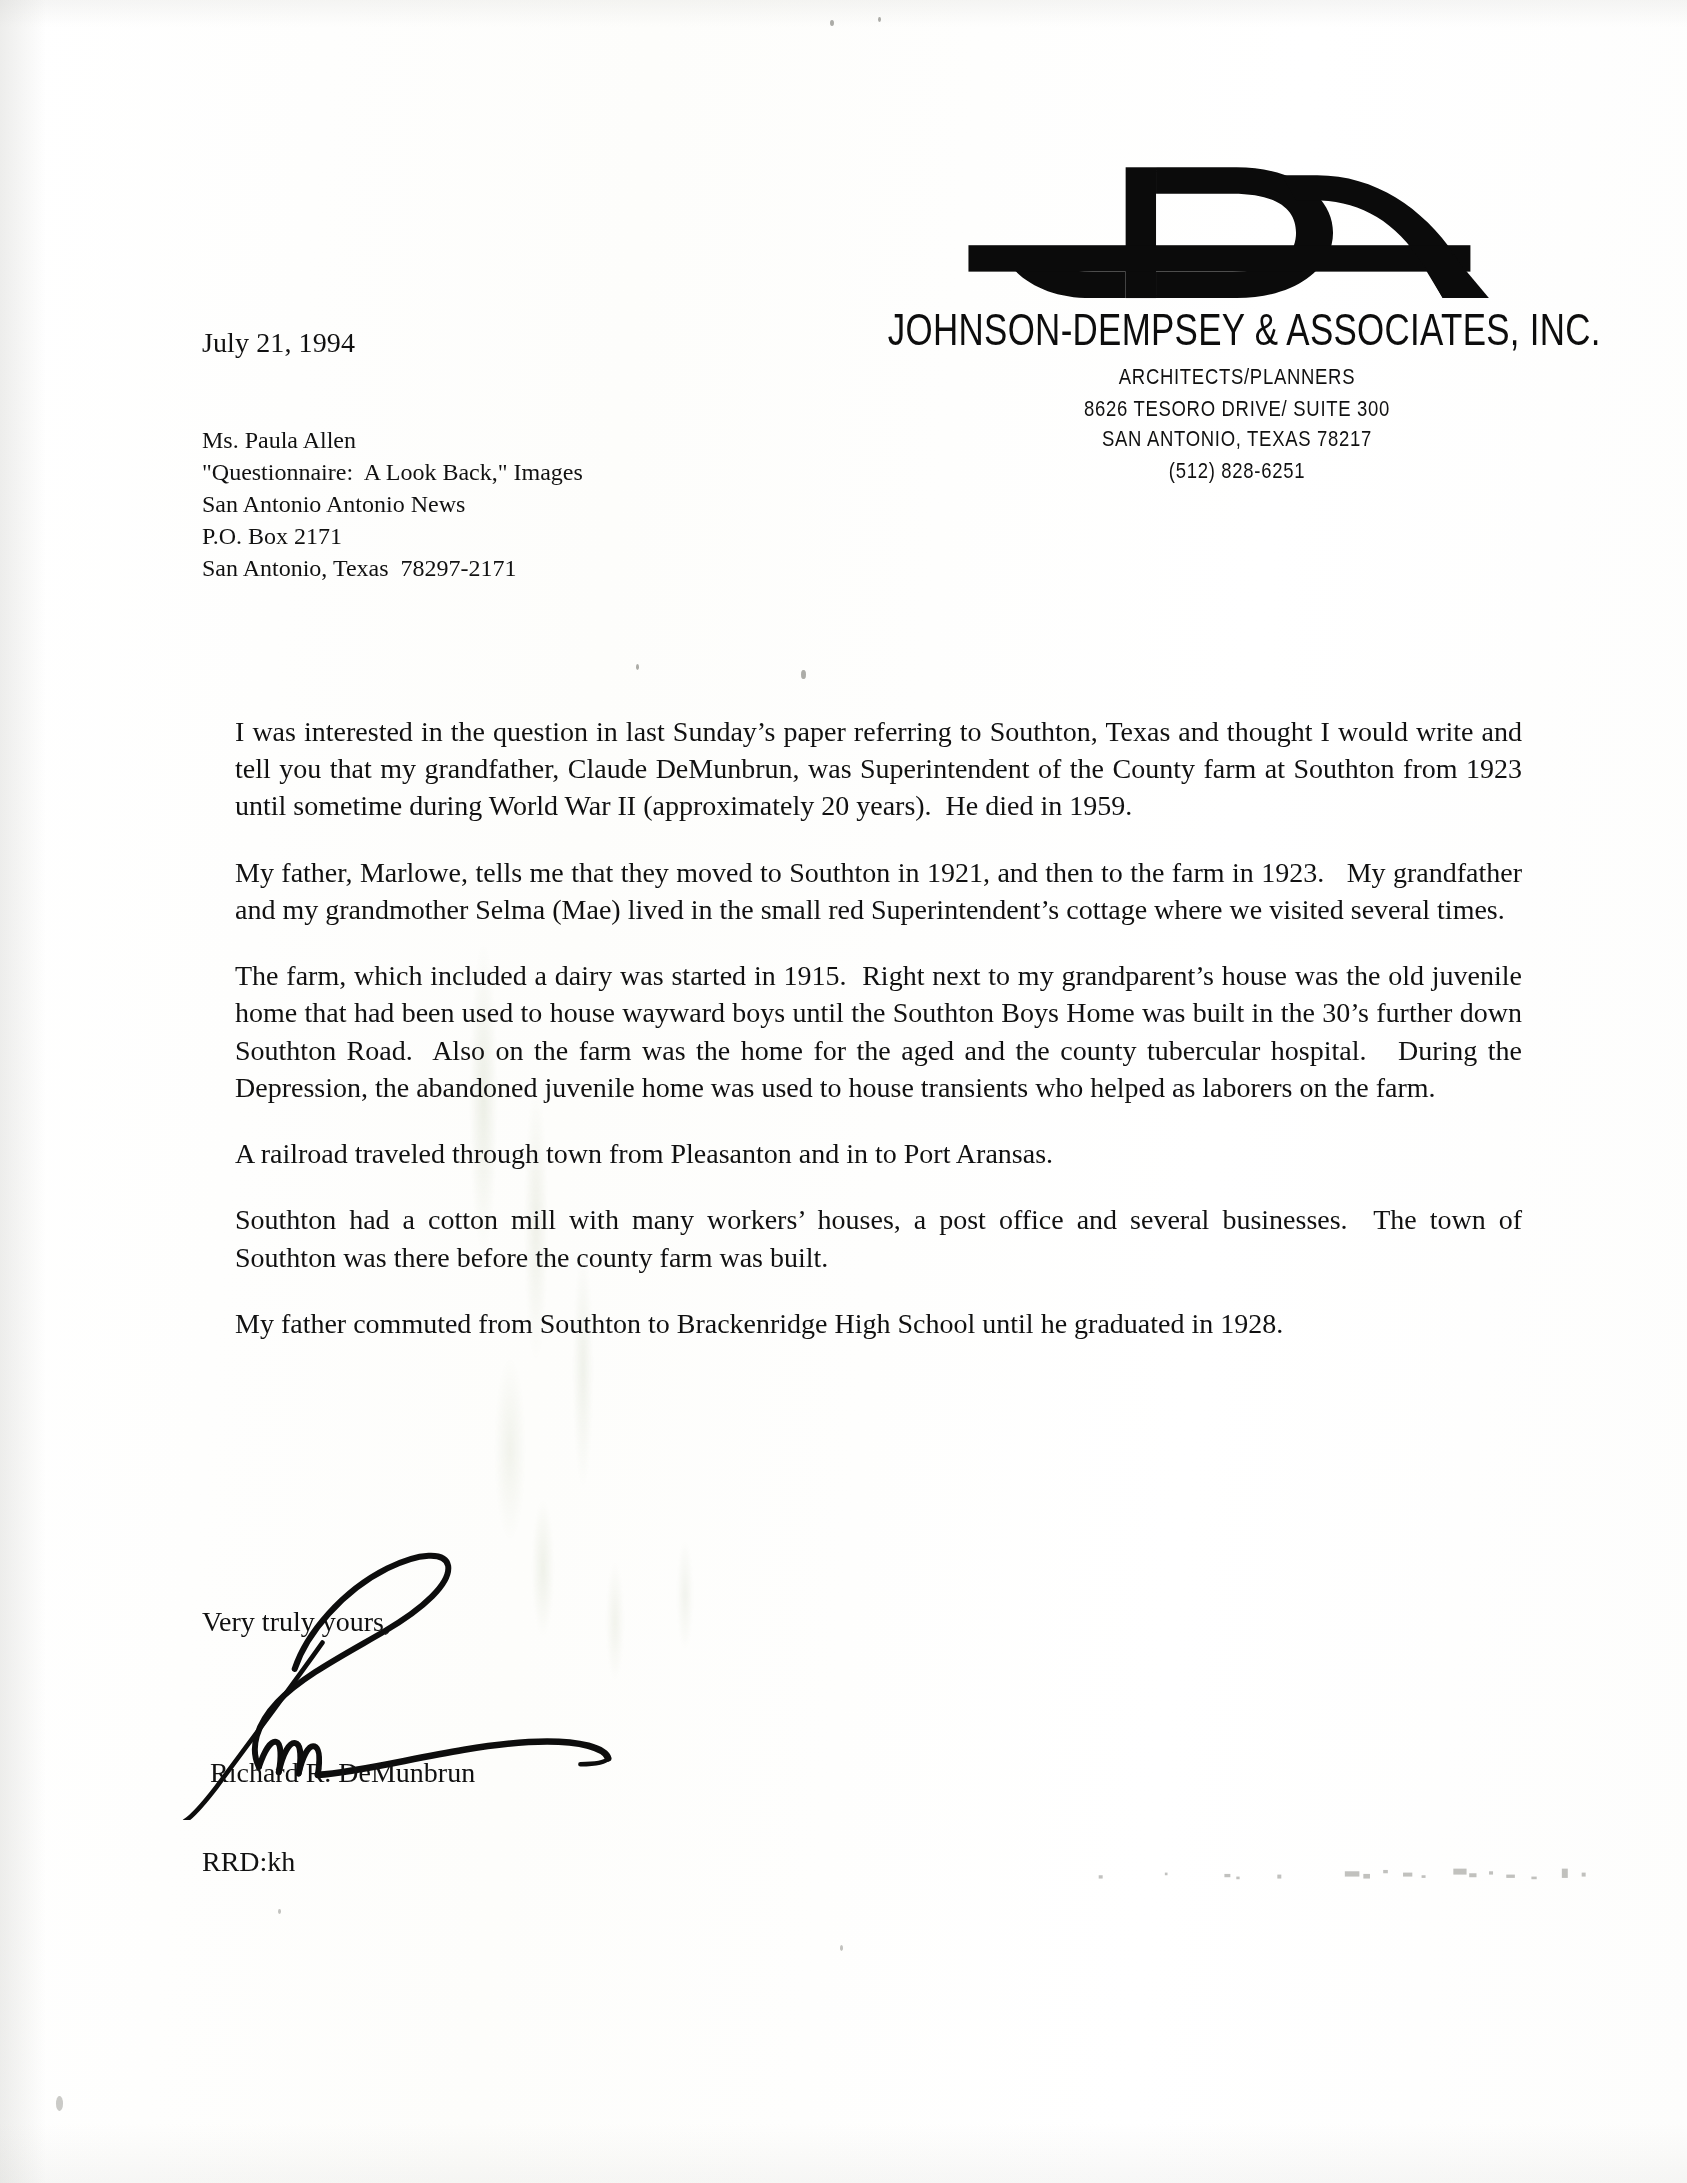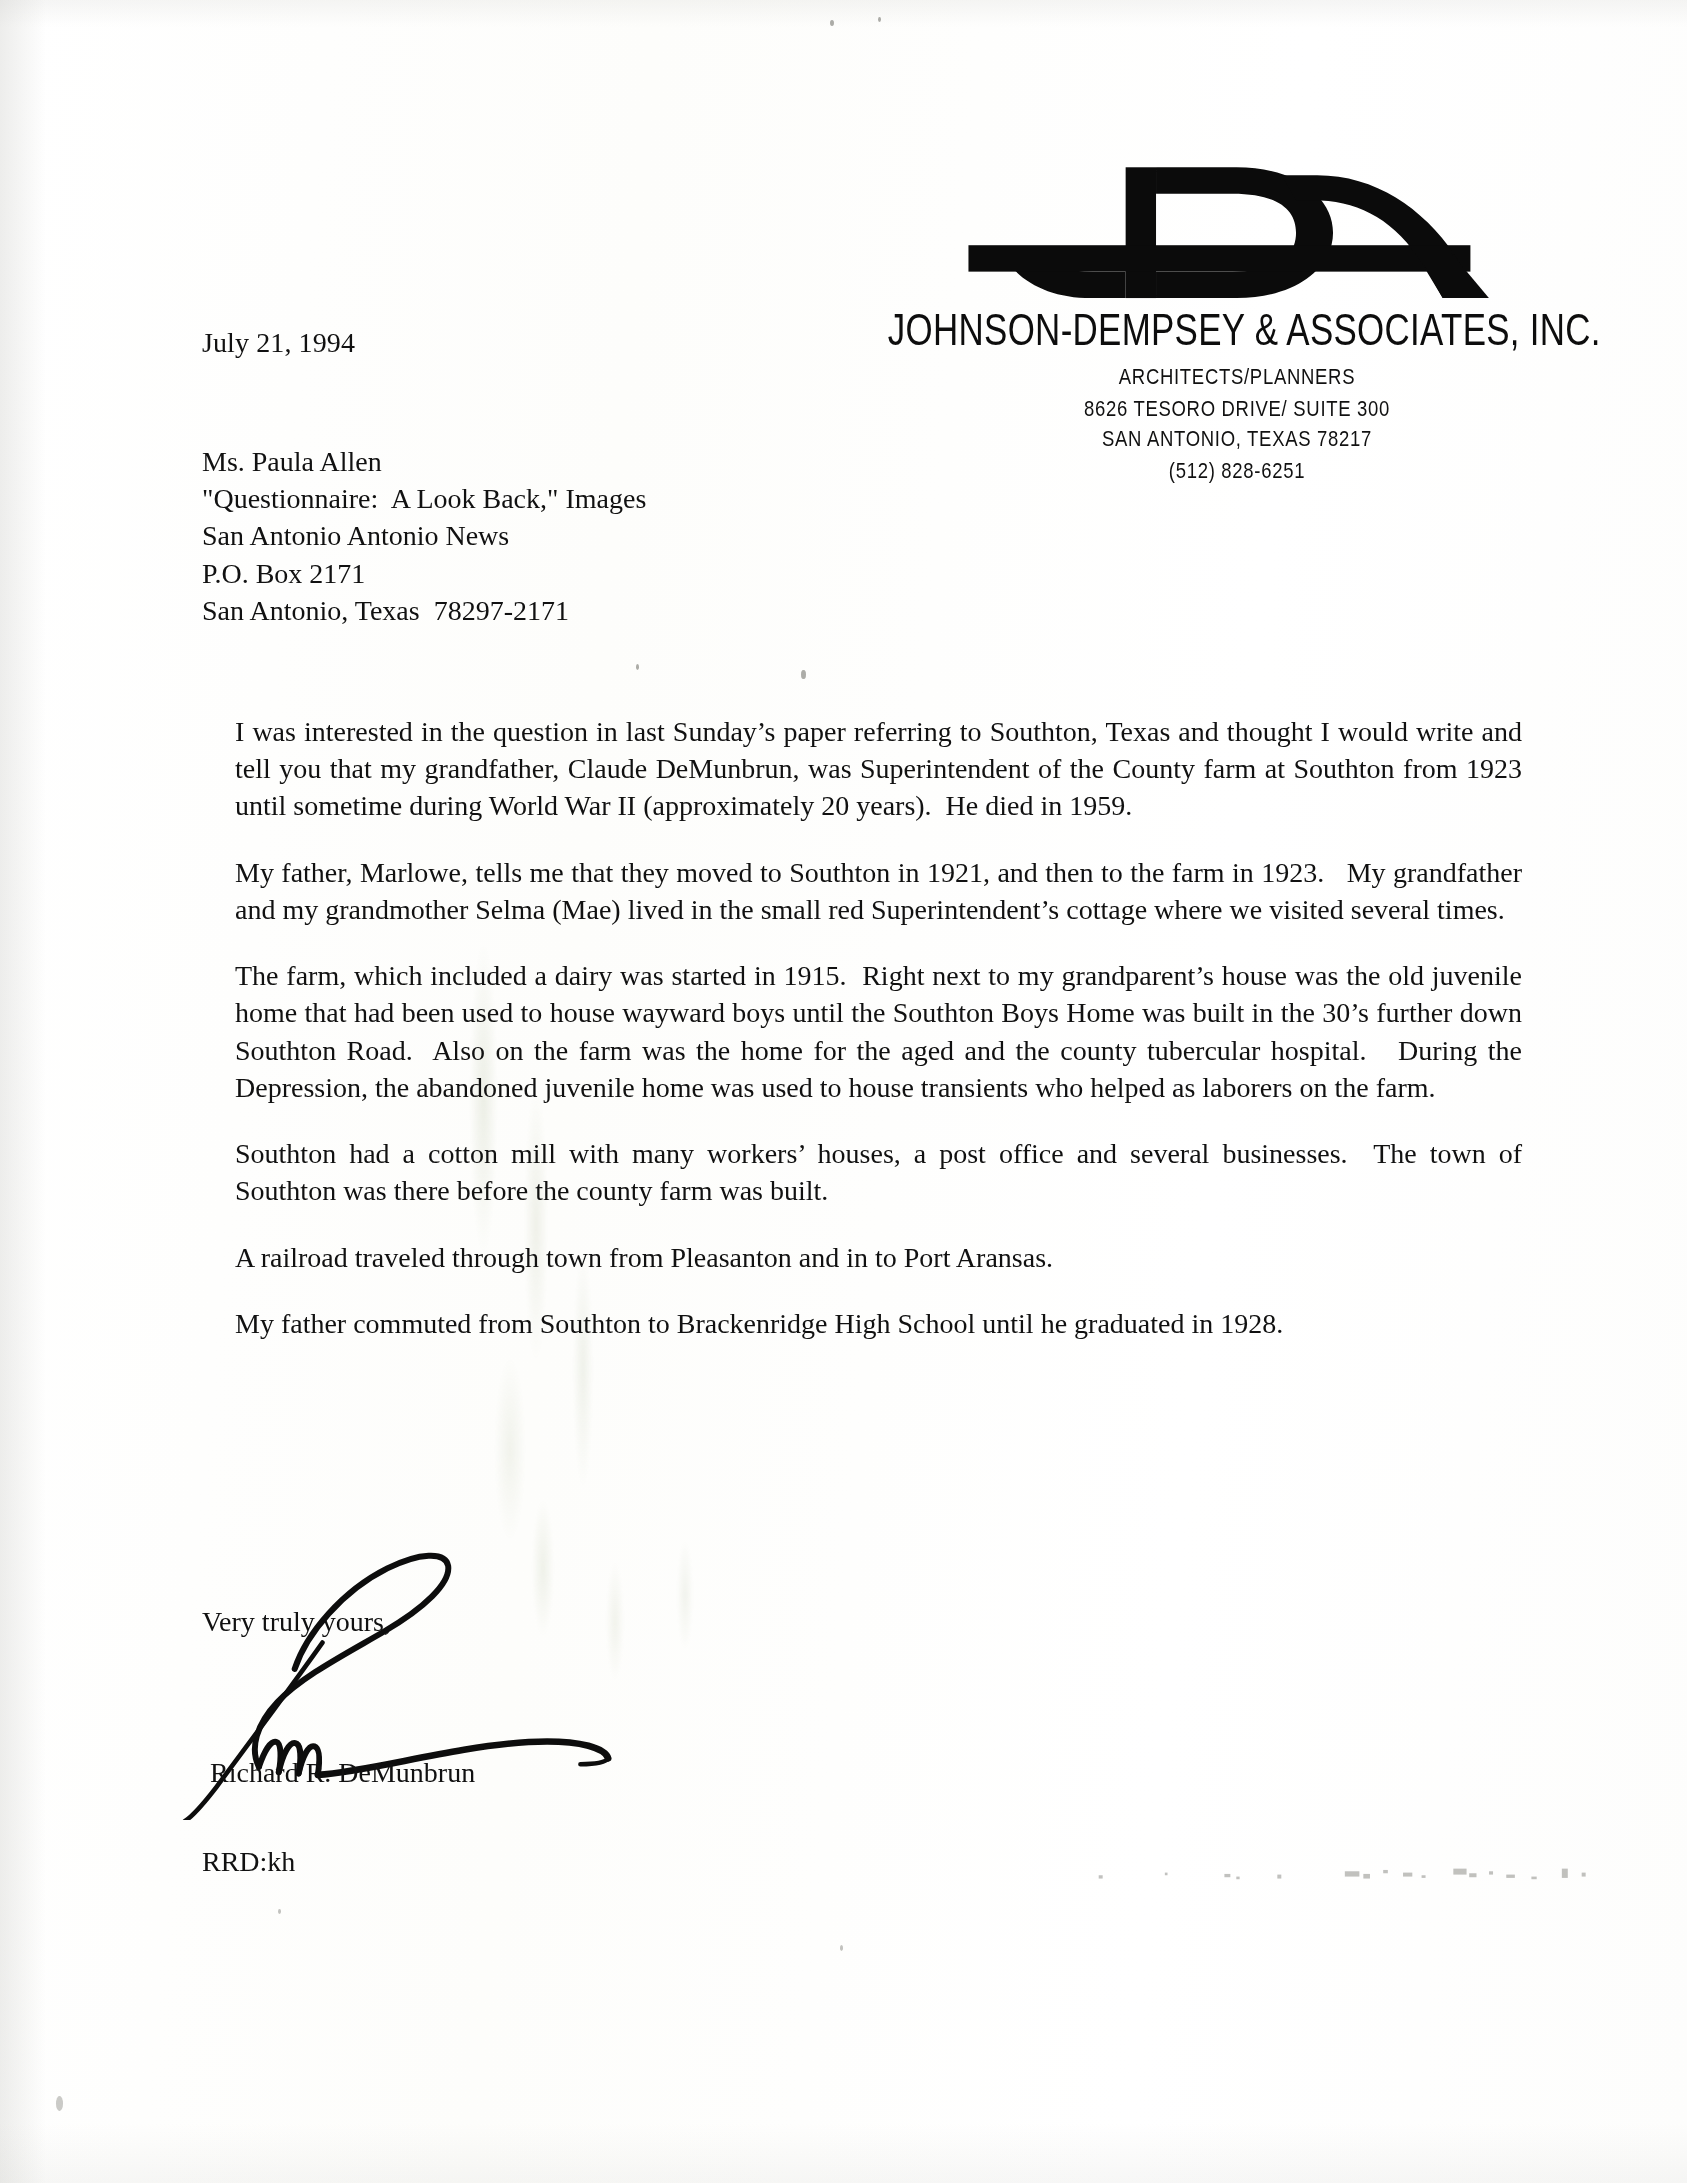--- a/index.html
+++ b/index.html
@@ -124,22 +124,22 @@
     top: 327px;
     font-size: 28px;
     letter-spacing: 0.1px;
     text-align: center;
   }
 
   
   .recipient {
     position: absolute;
     left: 202px;
-    top: 443px;
-    font-size: 28px;
+    top: 425px;
+    font-size: 24px;
     line-height: 1.33;
   }
   .recipient div { white-space: pre; }
 
   
   .body-block {
     position: absolute;
     left: 202px;
     top: 713px;
     width: 1287px;
@@ -251,22 +251,22 @@
     <div>"Questionnaire:  A Look Back," Images</div>
     <div>San Antonio Antonio News</div>
     <div>P.O. Box 2171</div>
     <div>San Antonio, Texas  78297-2171</div>
   </div>
 
   <div class="body-block">
     <p class="para">I was interested in the question in last Sunday’s paper referring to Southton, Texas and thought I would write and tell you that my grandfather, Claude DeMunbrun, was Superintendent of the County farm at Southton from 1923 until sometime during World War II (approximately 20 years).  He died in 1959.</p>
     <p class="para">My father, Marlowe, tells me that they moved to Southton in 1921, and then to the farm in 1923.   My grandfather and my grandmother Selma (Mae) lived in the small red Superintendent’s cottage where we visited several times.</p>
     <p class="para">The farm, which included a dairy was started in 1915.  Right next to my grandparent’s house was the old juvenile home that had been used to house wayward boys until the Southton Boys Home was built in the 30’s further down Southton Road.  Also on the farm was the home for the aged and the county tubercular hospital.   During the Depression, the abandoned juvenile home was used to house transients who helped as laborers on the farm.</p>
+    <p class="para">A railroad traveled through town from Pleasanton and in to Port Aransas.</p>
     <p class="para">Southton had a cotton mill with many workers’ houses, a post office and several businesses.  The town of Southton was there before the county farm was built.</p>
-    <p class="para">A railroad traveled through town from Pleasanton and in to Port Aransas.</p>
     <p class="para last">My father commuted from Southton to Brackenridge High School until he graduated in 1928.</p>
   </div>
 
   <div class="closing">Very truly yours,</div>
 
   <svg class="signature-svg" viewBox="0 0 780 450" aria-hidden="true">
     <g fill="none" stroke="#0d0d0d" stroke-linecap="round" stroke-linejoin="round">
 
       <path d="M196 222 C 214 168 268 104 336 70 C 384 46 424 44 428 66 C 432 92 392 130 330 166 C 268 202 206 234 170 272 C 138 306 128 342 142 370" stroke-width="9"></path>
 

